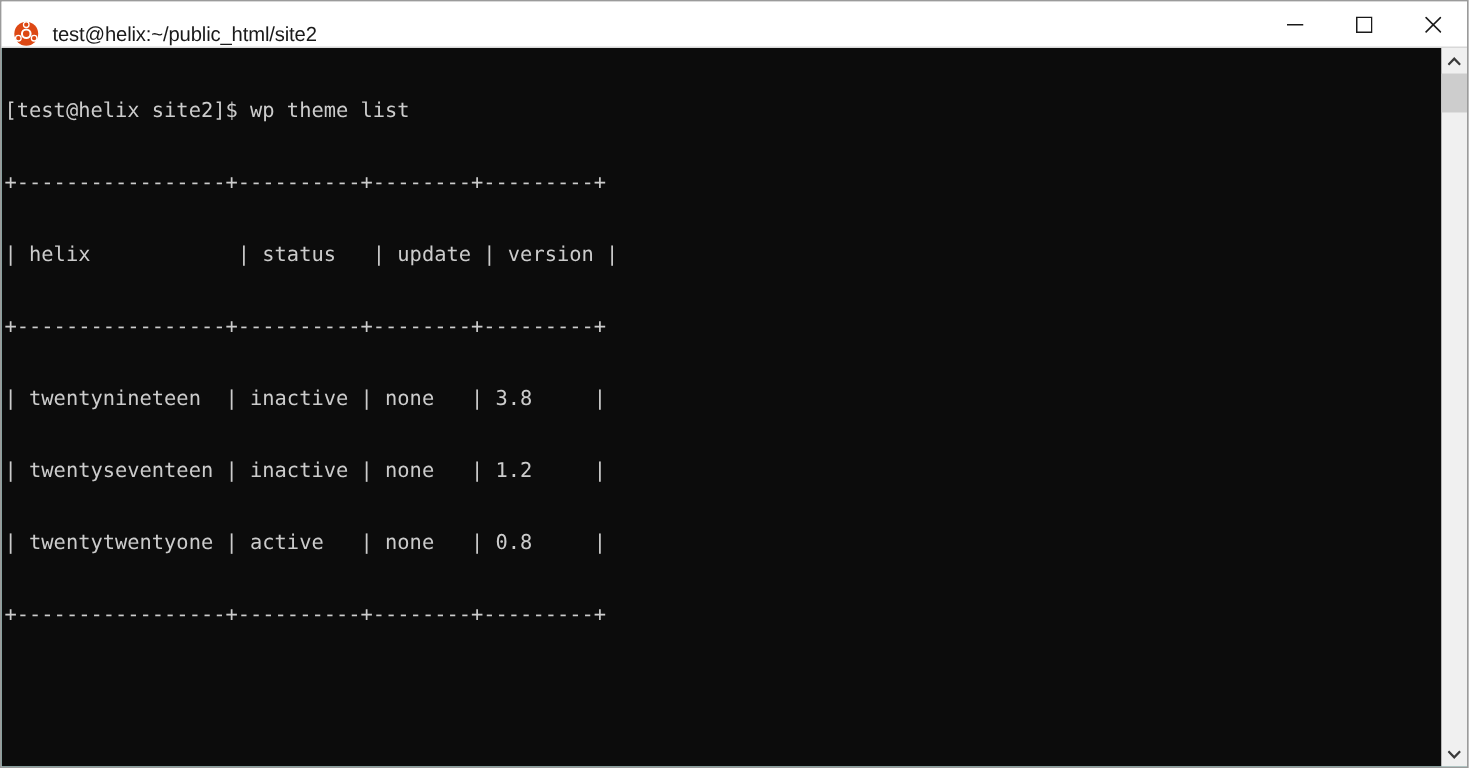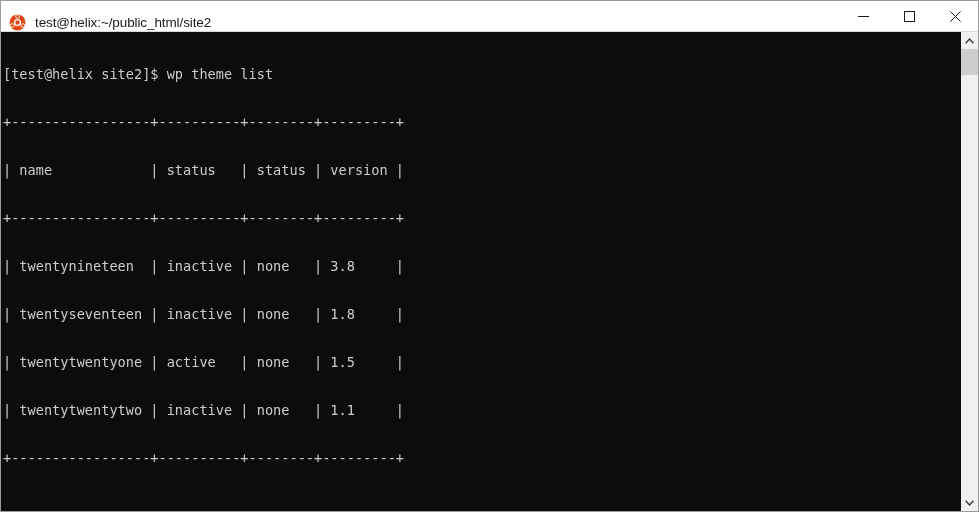--- a/index.html
+++ b/index.html
@@ -170,26 +170,25 @@
         </svg>
       </button>
     </div>
   </div>
 
   <div class="term-wrap">
 
     <div class="terminal">
       <div class="term-line">[test@helix site2]$ wp theme list</div>
       <div class="term-line">+-----------------+----------+--------+---------+</div>
-      <div class="term-line">| name            | status   | status | version |</div>
+      <div class="term-line">| helix            | status   | update | version |</div>
       <div class="term-line">+-----------------+----------+--------+---------+</div>
       <div class="term-line">| twentynineteen  | inactive | none   | 3.8     |</div>
-      <div class="term-line">| twentyseventeen | inactive | none   | 1.8     |</div>
-      <div class="term-line">| twentytwentyone | active   | none   | 1.5     |</div>
-      <div class="term-line">| twentytwentytwo | inactive | none   | 1.1     |</div>
+      <div class="term-line">| twentyseventeen | inactive | none   | 1.2     |</div>
+      <div class="term-line">| twentytwentyone | active   | none   | 0.8     |</div>
       <div class="term-line">+-----------------+----------+--------+---------+</div>
       
     </div>
 
     <div class="scrollbar">
       <div class="sb-arrow">
         <svg width="9" height="6" viewBox="0 0 9 6">
           <path d="M0.6 5.2 L4.5 1.1 L8.4 5.2" fill="none" stroke="#3a3a3a" stroke-width="1.5"></path>
         </svg>
       </div>

